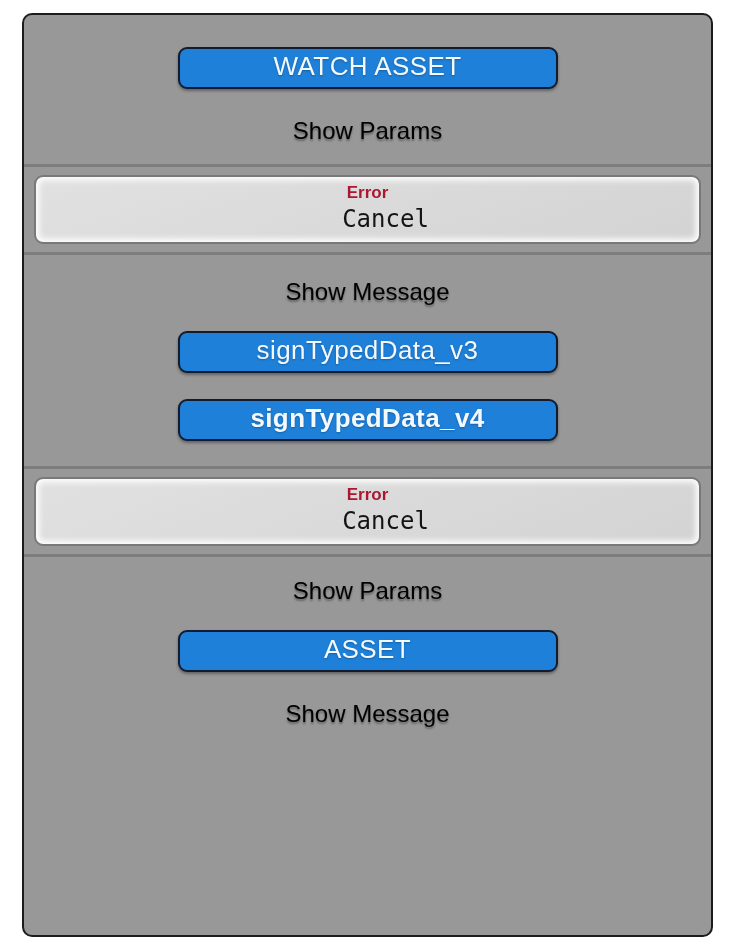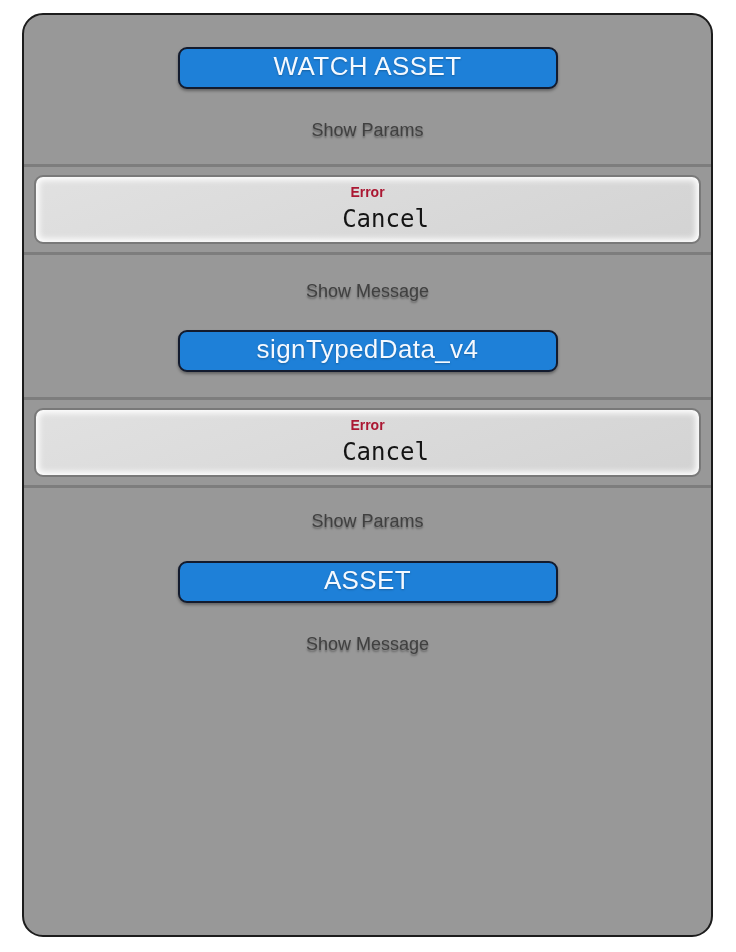--- a/index.html
+++ b/index.html
@@ -13,21 +13,21 @@
   }
   .panel {
     box-sizing: border-box;
     position: absolute;
     left: 22px;
     top: 13px;
     width: 691px;
     height: 924px;
     background: #989898;
     border: 2px solid #1c1c1c;
-    border-radius: 21px;
+    border-radius: 10px;
     display: flex;
     flex-direction: column;
     align-items: center;
     overflow: hidden;
   }
   .btn {
     box-sizing: border-box;
     width: 380px;
     height: 42px;
     background: #1e80d8;
@@ -39,56 +39,56 @@
     letter-spacing: 0.4px;
     display: flex;
     align-items: center;
     justify-content: center;
     box-shadow: 0 2px 3px rgba(0,0,0,0.35);
     text-shadow: 0 1px 2px rgba(0,0,0,0.25);
     padding: 0 0 3px 0;
     cursor: pointer;
   }
   .label {
-    color: #404040;
-    font-size: 18px;
+    color: #000000;
+    font-size: 24px;
     line-height: 25px;
     text-shadow: 0 2px 2px rgba(0,0,0,0.35);
   }
   .error-section {
     align-self: stretch;
     border-top: 3px solid rgba(30,30,30,0.22);
     border-bottom: 3px solid rgba(30,30,30,0.22);
     padding: 8px 10px;
   }
   .error-box {
     border: 2px solid #797979;
     border-radius: 9px;
     background: linear-gradient(160deg, #e1e1e1, #d3d3d3);
     box-shadow: inset 0 0 6px 3px #ffffff;
     text-align: center;
     padding: 5px 0 6px 0;
   }
   .error-title {
     font-weight: bold;
-    font-size: 14px;
+    font-size: 17px;
     line-height: 21px;
     color: #ab1732;
   }
   .error-message {
     font-family: "DejaVu Sans Mono", monospace;
     font-size: 24px;
     line-height: 33px;
     color: #141414;
     margin-left: 36px;
   }
   .mt32 { margin-top: 32px; }
   .mt29 { margin-top: 29px; }
   .mt27 { margin-top: 27px; }
-  .mt26 { margin-top: 26px; }
+  .mt26 { margin-top: 26px; font-weight: bold; }
   .mt25 { margin-top: 25px; }
   .mt24 { margin-top: 24px; }
   .mt21 { margin-top: 21px; }
 </style>
 </head>
 <body>
 
 <div class="panel">
 
   <button class="btn mt32">WATCH ASSET</button>
@@ -100,20 +100,21 @@
   <div class="error-section mt21">
     <div class="error-box">
       <div class="error-title">Error</div>
       <div class="error-message">Cancel</div>
     </div>
   </div>
 
   <div class="label mt24">Show Message</div>
 
 
+  <button class="btn mt27">signTypedData_v3</button>
 
   <button class="btn mt26">signTypedData_v4</button>
 
   <div class="error-section mt25">
     <div class="error-box">
       <div class="error-title">Error</div>
       <div class="error-message">Cancel</div>
     </div>
   </div>
 

